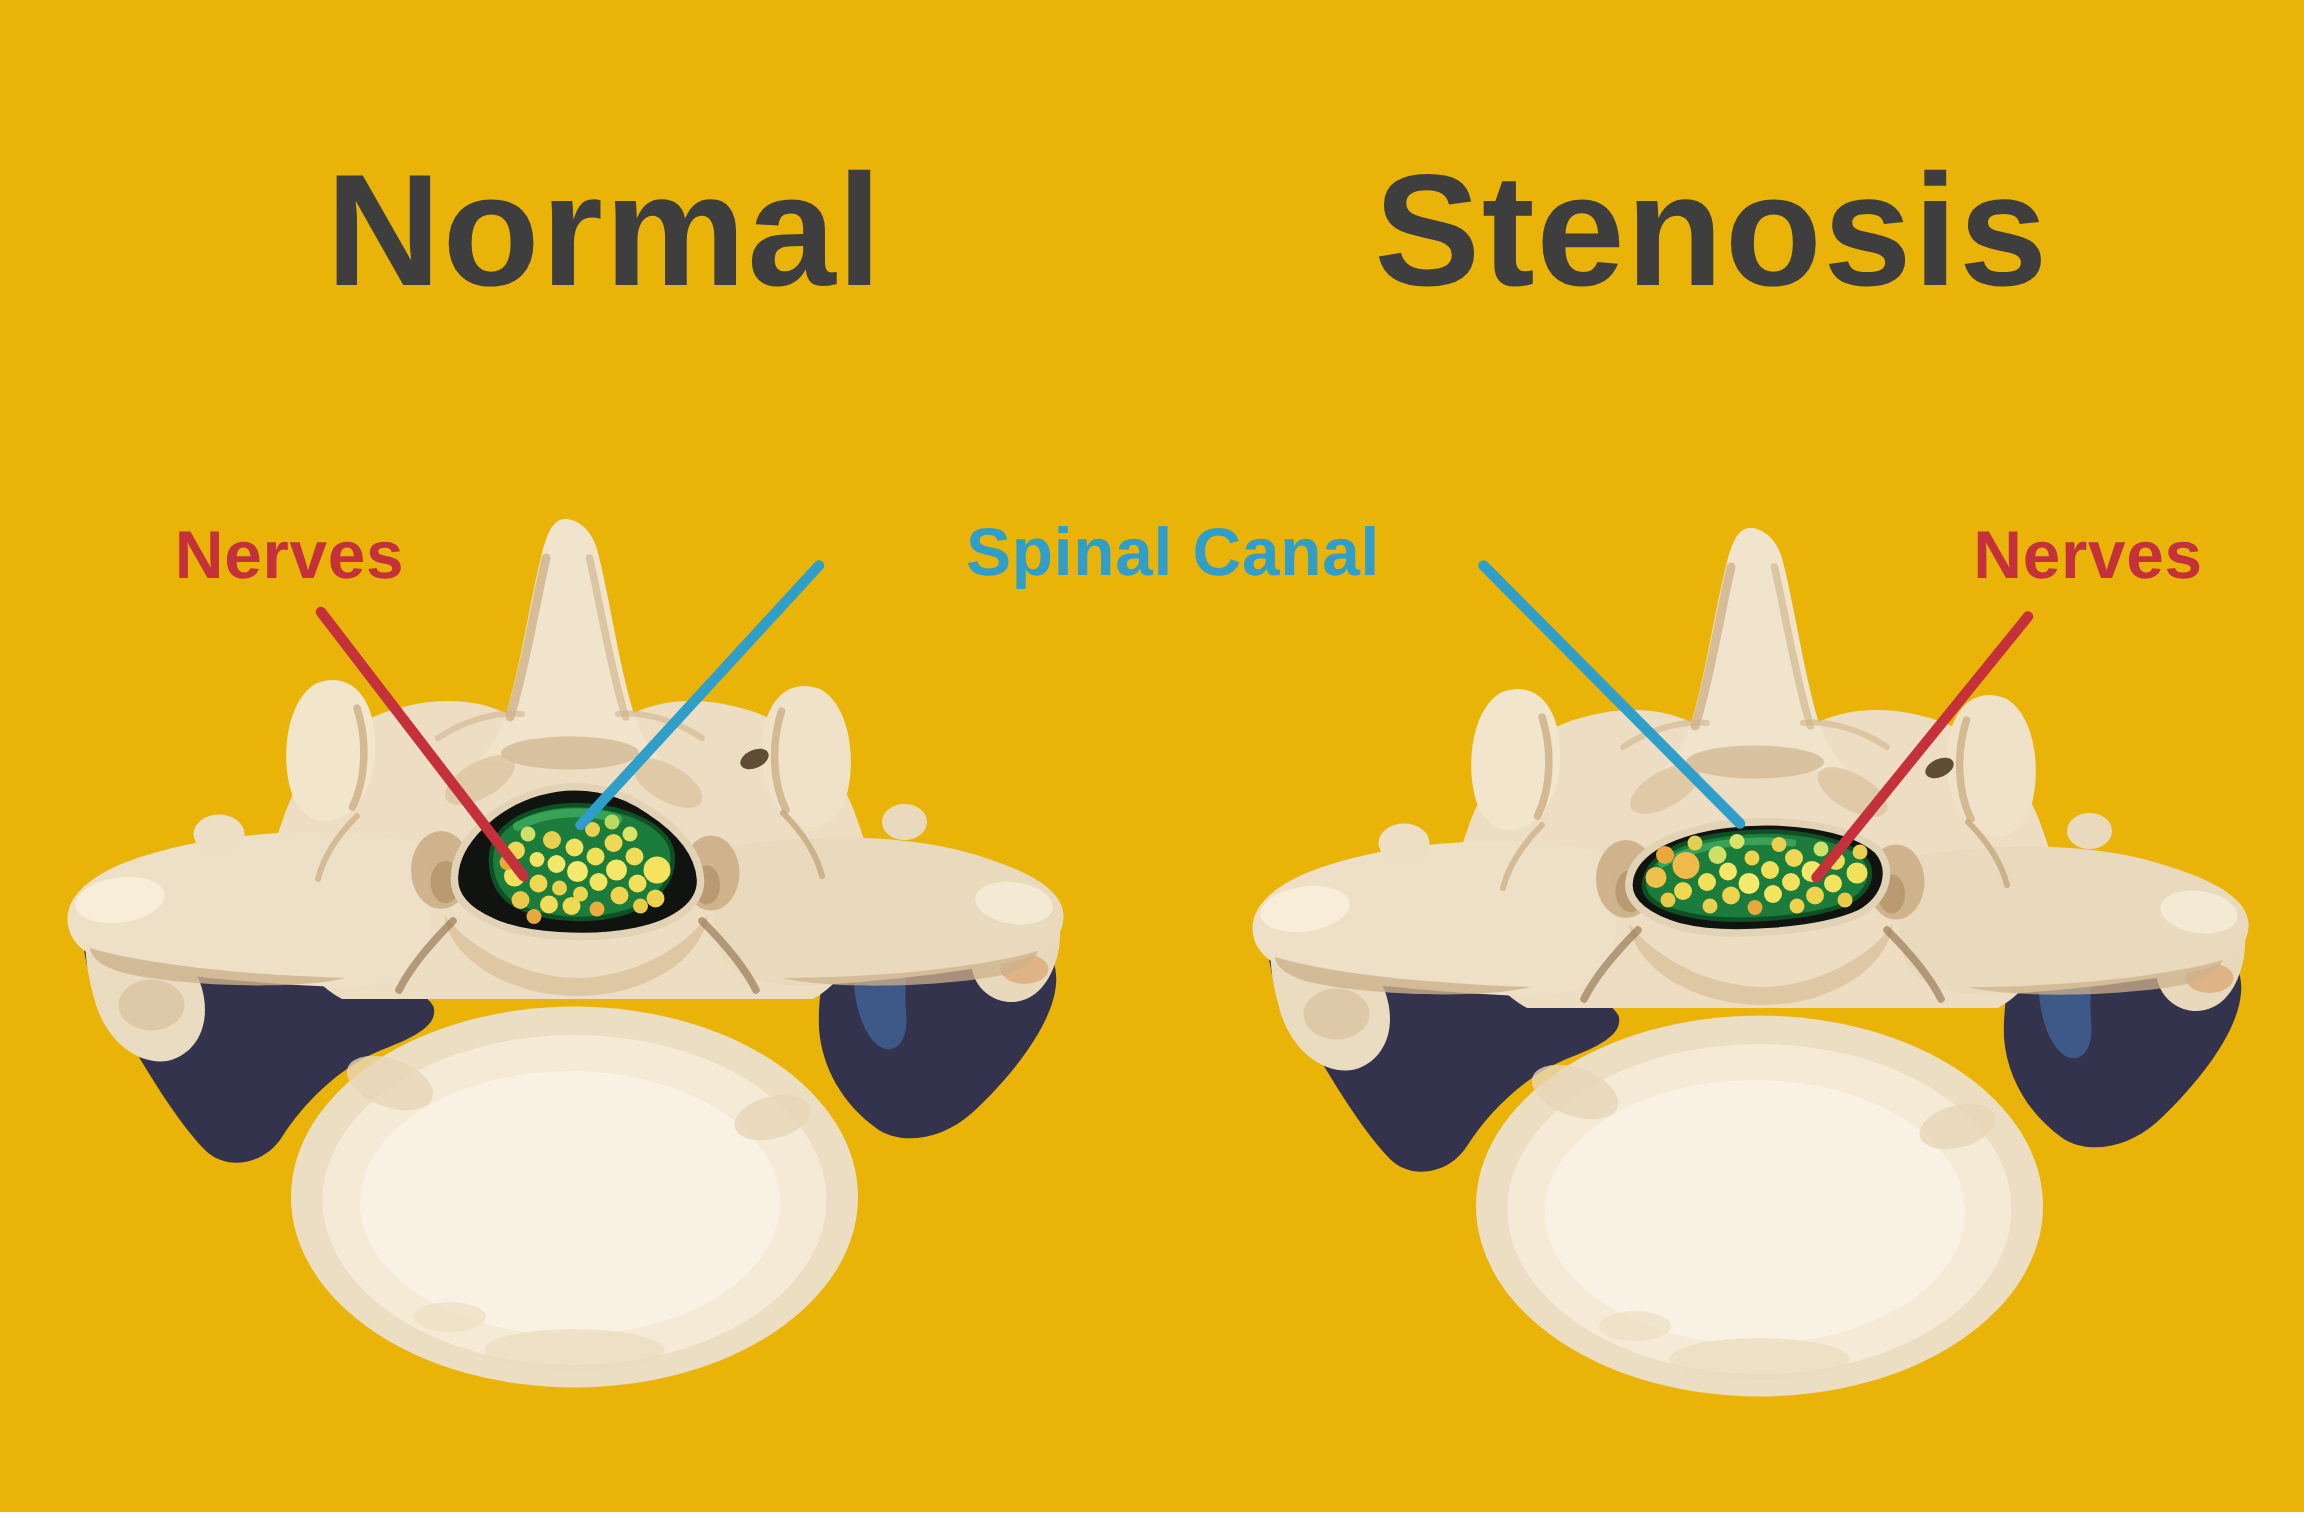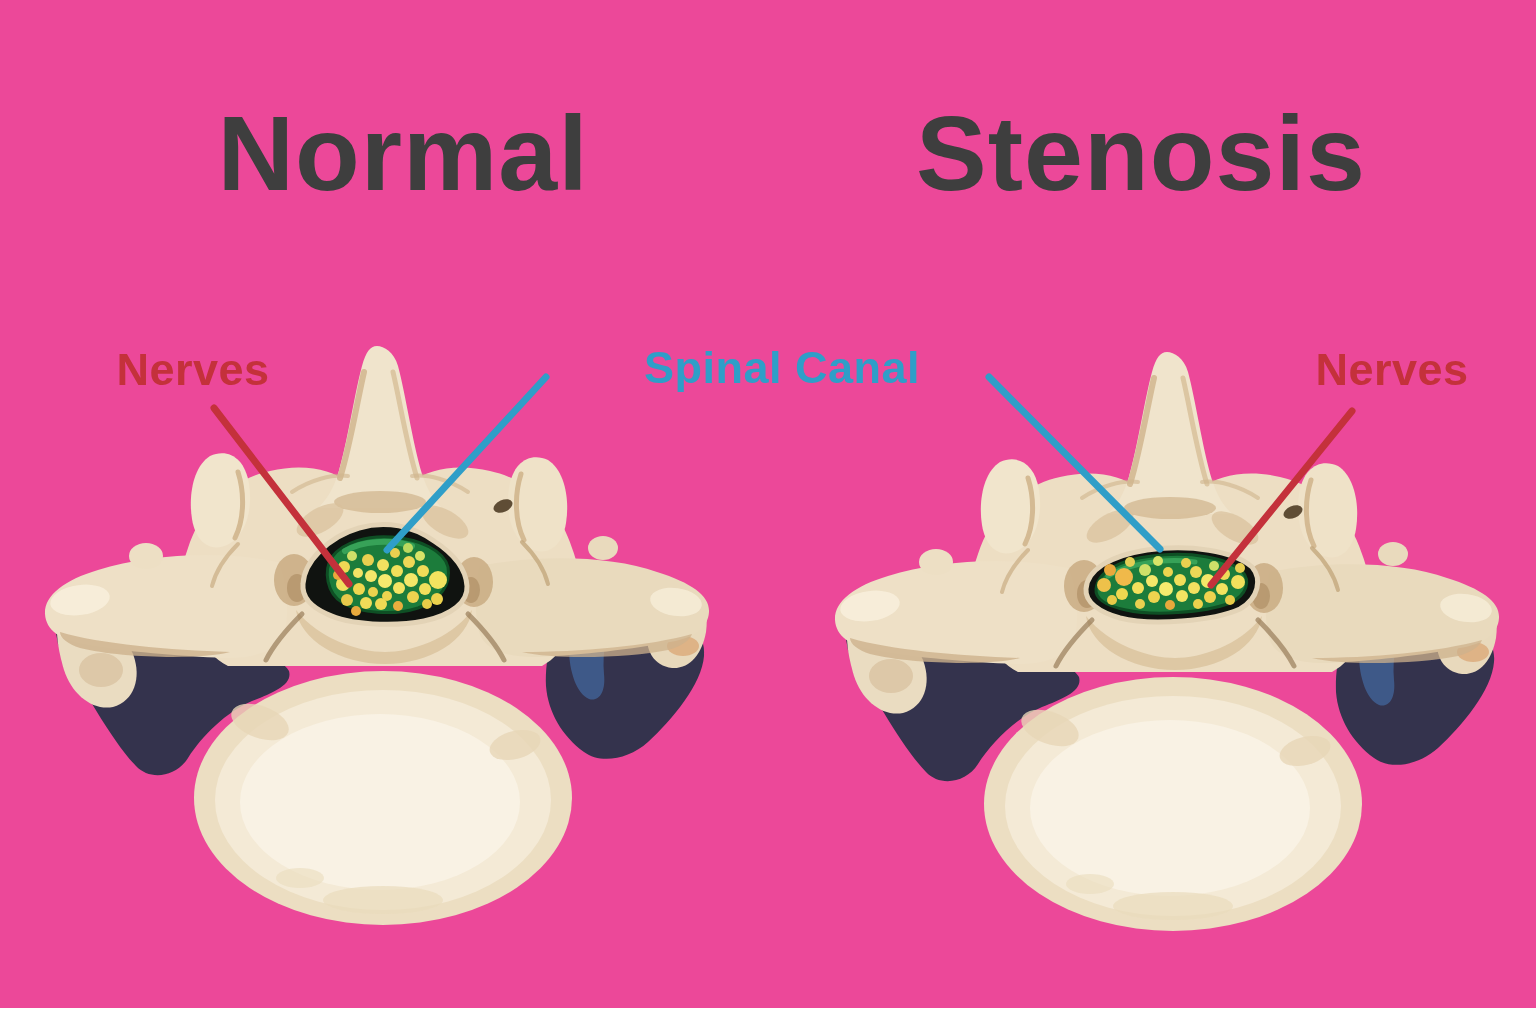--- a/index.html
+++ b/index.html
@@ -1,17 +1,17 @@
 <!DOCTYPE html>
 <html><head>
 <meta charset="utf-8">
 <style>
   html,body{margin:0;padding:0;background:#ffffff;}
   body{width:1536px;height:1024px;overflow:hidden;font-family:"Liberation Sans",sans-serif;}
-  .stage{position:relative;width:1536px;height:1008px;background:#ec4899;}
+  .stage{position:relative;width:1536px;height:1008px;background:#eab308;}
   svg{position:absolute;left:0;top:0;display:block;}
   text{font-family:"Liberation Sans","DejaVu Sans",sans-serif;}
   .title-text{font-size:106px;font-weight:800;letter-spacing:1px;}
   .label-text{font-size:45px;font-weight:800;letter-spacing:0.5px;}
 </style>
 </head>
 <body>
 
 <div class="stage">
 <svg width="1536" height="1024" viewBox="0 0 1536 1024" xmlns="http://www.w3.org/2000/svg">

